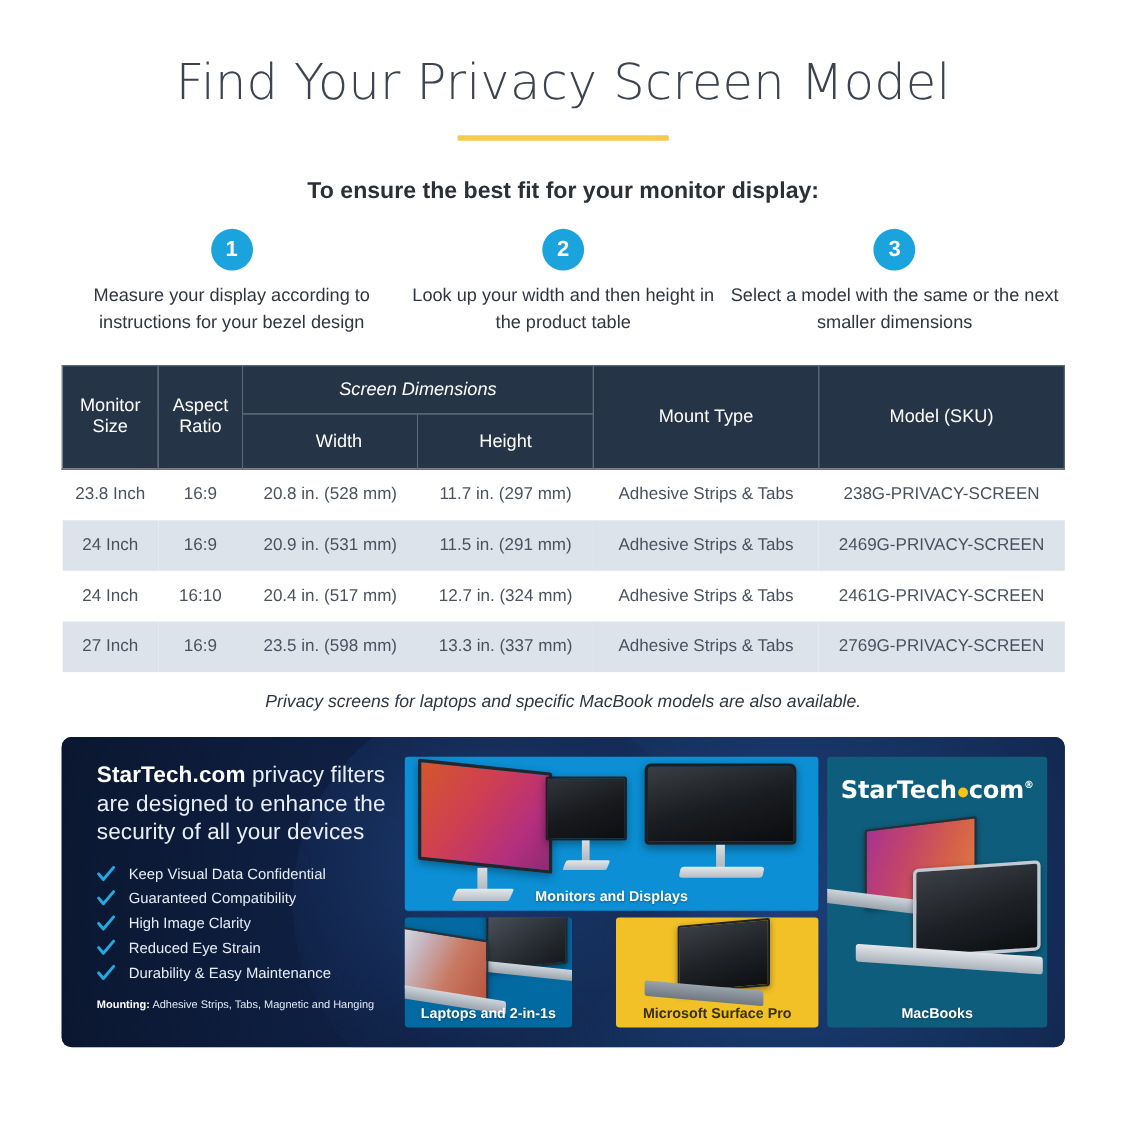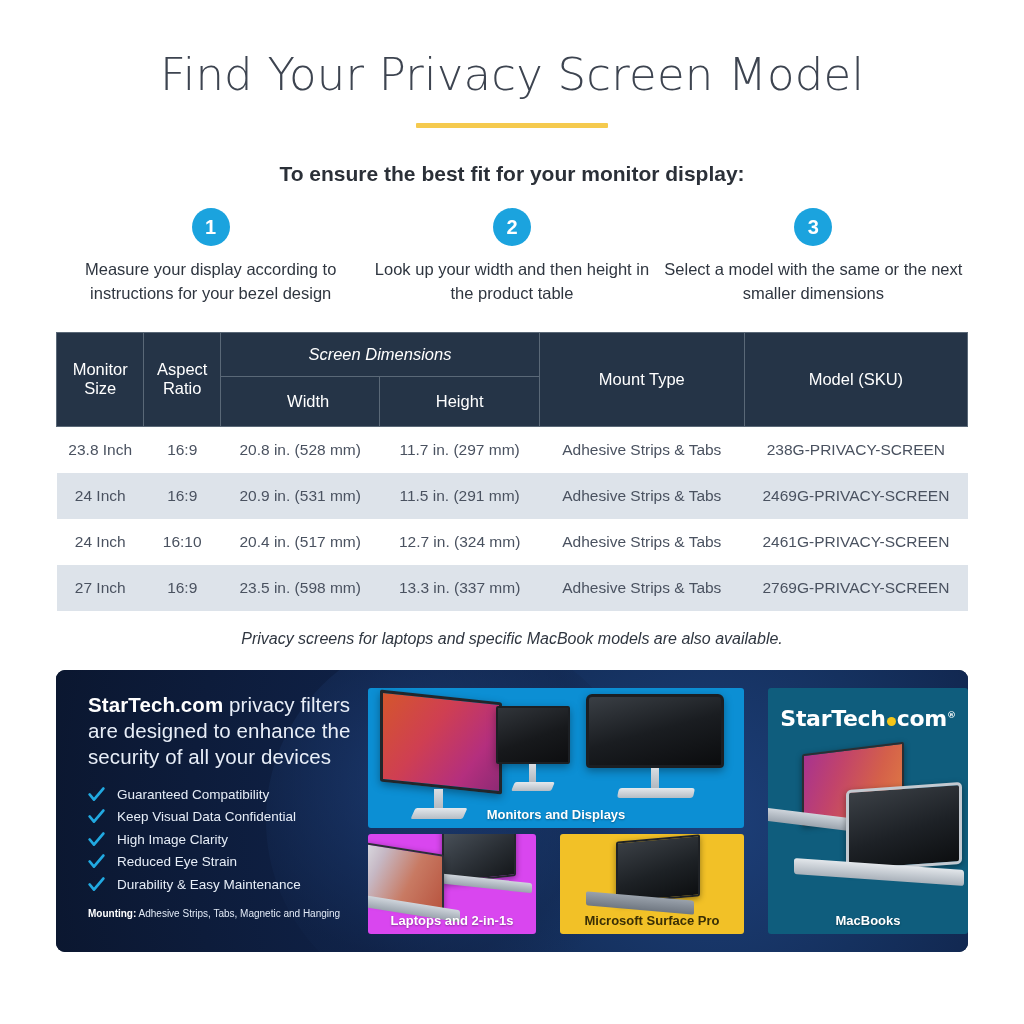--- a/index.html
+++ b/index.html
@@ -142,30 +142,30 @@
   .bn-foot b { font-weight: bold; color:#ffffff; }
 
   
   .p-monitors {
     position: absolute; left: 312px; top: 18px;
     width: 376px; height: 140px;
     background: #0c8fd4; border-radius: 3px; overflow:hidden;
   }
   .p-laptops {
     position: absolute; left: 312px; top: 164px;
-    width: 168px; height: 100px;
-    background: #d946ef; border-radius: 3px; overflow:hidden;
+    width: 152px; height: 100px;
+    background: #0369a1; border-radius: 3px; overflow:hidden;
   }
   .p-surface {
     position: absolute; left: 504px; top: 164px;
     width: 184px; height: 100px;
     background: #f2c127; border-radius: 3px; overflow:hidden;
   }
   .p-macbooks {
-    position: absolute; left: 712px; top: 18px;
+    position: absolute; left: 696px; top: 18px;
     width: 200px; height: 246px;
     background: #0f5d7d; border-radius: 3px; overflow:hidden;
   }
   .p-label {
     position: absolute; left: 0; right: 0; bottom: 6px;
     text-align: center; font-size: 13px; font-weight: bold;
     color: #ffffff; text-shadow: 0 1px 2px rgba(0,0,0,.35);
   }
   .p-label.dark { color: #3a2f05; text-shadow: none; }
 
@@ -285,27 +285,27 @@
 
     <div class="panel-left">
       <div class="bn-head">
         <b>StarTech.com</b><span> privacy filters are designed  to enhance the security of all your devices</span>
       </div>
       <div class="bn-list">
         <div class="bn-li">
           <svg class="bn-check" viewBox="0 0 20 20">
               <path d="M2 10 L7 16 L18 3" fill="none" stroke="#21a9e1" stroke-width="3.2" stroke-linecap="round" stroke-linejoin="round"></path>
             </svg>
+          <span class="bn-li-text">Keep Visual Data Confidential</span>
+        </div>
+        <div class="bn-li">
+          <svg class="bn-check" viewBox="0 0 20 20">
+              <path d="M2 10 L7 16 L18 3" fill="none" stroke="#21a9e1" stroke-width="3.2" stroke-linecap="round" stroke-linejoin="round"></path>
+            </svg>
           <span class="bn-li-text">Guaranteed Compatibility</span>
-        </div>
-        <div class="bn-li">
-          <svg class="bn-check" viewBox="0 0 20 20">
-              <path d="M2 10 L7 16 L18 3" fill="none" stroke="#21a9e1" stroke-width="3.2" stroke-linecap="round" stroke-linejoin="round"></path>
-            </svg>
-          <span class="bn-li-text">Keep Visual Data Confidential</span>
         </div>
         <div class="bn-li">
           <svg class="bn-check" viewBox="0 0 20 20">
               <path d="M2 10 L7 16 L18 3" fill="none" stroke="#21a9e1" stroke-width="3.2" stroke-linecap="round" stroke-linejoin="round"></path>
             </svg>
           <span class="bn-li-text">High Image Clarity</span>
         </div>
         <div class="bn-li">
           <svg class="bn-check" viewBox="0 0 20 20">
               <path d="M2 10 L7 16 L18 3" fill="none" stroke="#21a9e1" stroke-width="3.2" stroke-linecap="round" stroke-linejoin="round"></path>

